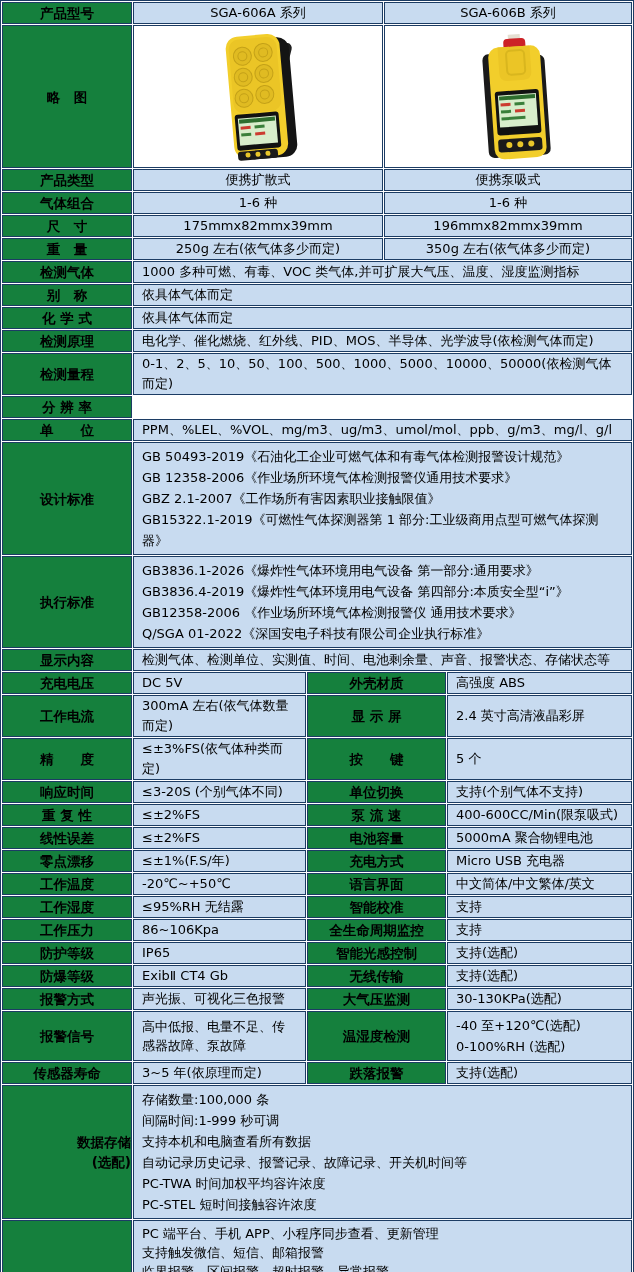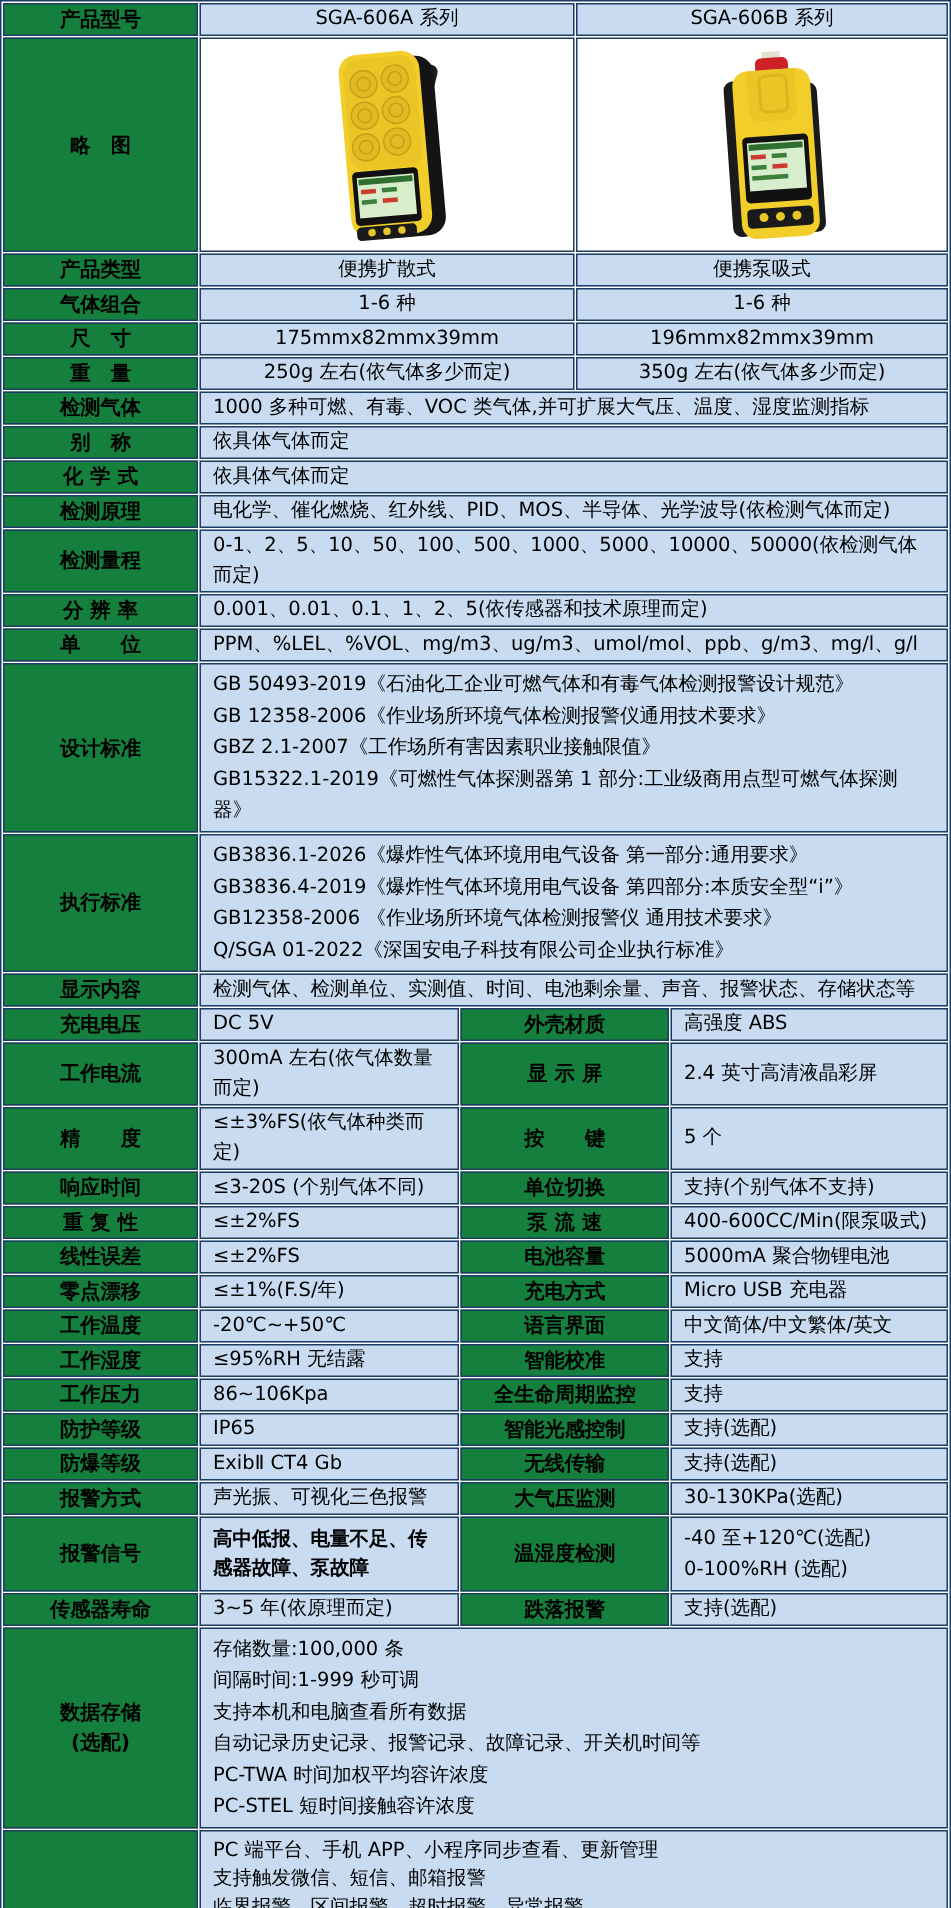--- a/index.html
+++ b/index.html
@@ -32,32 +32,32 @@
     background: #C8DBF0;
   }
   .h {
     background: #15803d;
     font-weight: bold;
     justify-content: center;
     text-align: center;
     font-size: 13.5px;
     white-space: pre;
   }
-  .hcol { flex-direction: column; justify-content: center; }
+  .hcol { flex-direction: column; justify-content: center; align-items: flex-end; }
   .v  { padding: 0 8px; }
   .c  { justify-content: center; text-align: center; padding: 0 2px; }
   .bold { font-weight: normal; }
   .white { background: #ffffff; justify-content: center; }
   .ml { flex-direction: column; align-items: flex-start; justify-content: flex-start; padding: 3px 8px; }
   .ml div { line-height: 21px; }
   .ml-tight div { line-height: 19px; }
   .sketch { min-height: 143px; }
   .std { min-height: 87px; }
   .alarm2 { min-height: 43px; }
-  .wrapv { line-height: 19px; padding: 2px 8px; font-weight: bold; }
+  .wrapv { line-height: 19px; padding: 2px 8px; }
 </style>
 </head>
 <body>
 
 <div class="tbl">
 
   <div class="row r3">
     <div class="cell h">产品型号</div>
     <div class="cell c bold">SGA-606A 系列</div>
     <div class="cell c bold">SGA-606B 系列</div>
@@ -163,21 +163,20 @@
   <div class="row r2">
     <div class="cell h">检测原理</div>
     <div class="cell v">电化学、催化燃烧、红外线、PID、MOS、半导体、光学波导(依检测气体而定)</div>
   </div>
   <div class="row r2">
     <div class="cell h">检测量程</div>
     <div class="cell v">0-1、2、5、10、50、100、500、1000、5000、10000、50000(依检测气体而定)</div>
   </div>
   <div class="row r2">
     <div class="cell h">分 辨 率</div>
-    <div class="cell v">0.001、0.01、0.1、1、2、5(依传感器和技术原理而定)</div>
   </div>
   <div class="row r2">
     <div class="cell h">单　　位</div>
     <div class="cell v">PPM、%LEL、%VOL、mg/m3、ug/m3、umol/mol、ppb、g/m3、mg/l、g/l</div>
   </div>
 
   <div class="row r2">
     <div class="cell h std">设计标准</div>
     <div class="cell ml std">
       <div>GB 50493-2019《石油化工企业可燃气体和有毒气体检测报警设计规范》</div>

